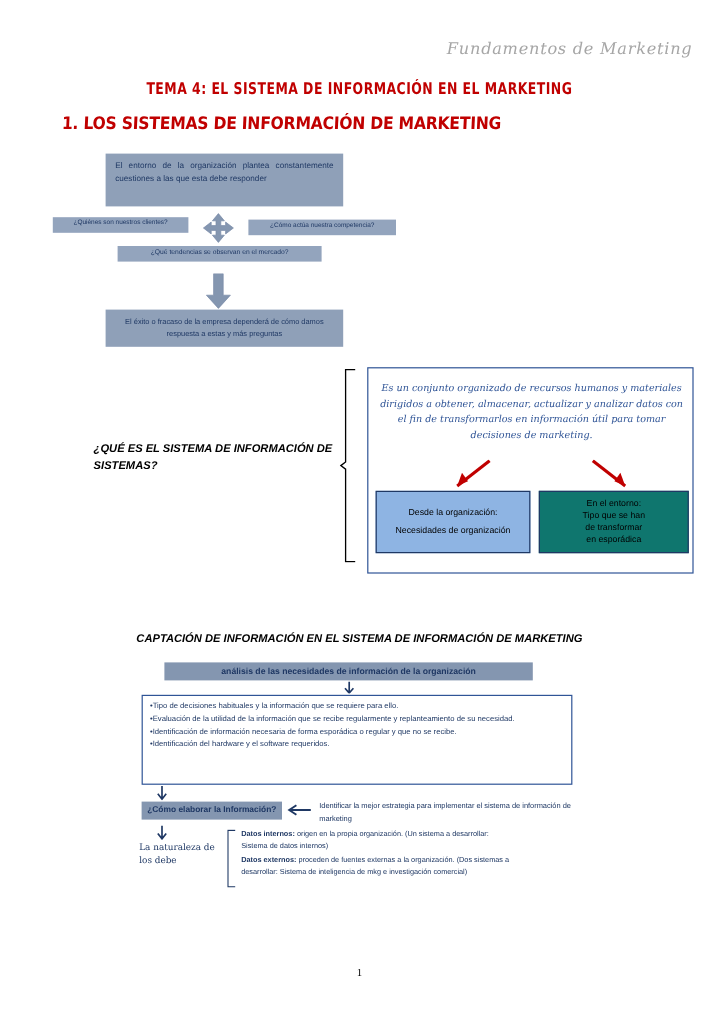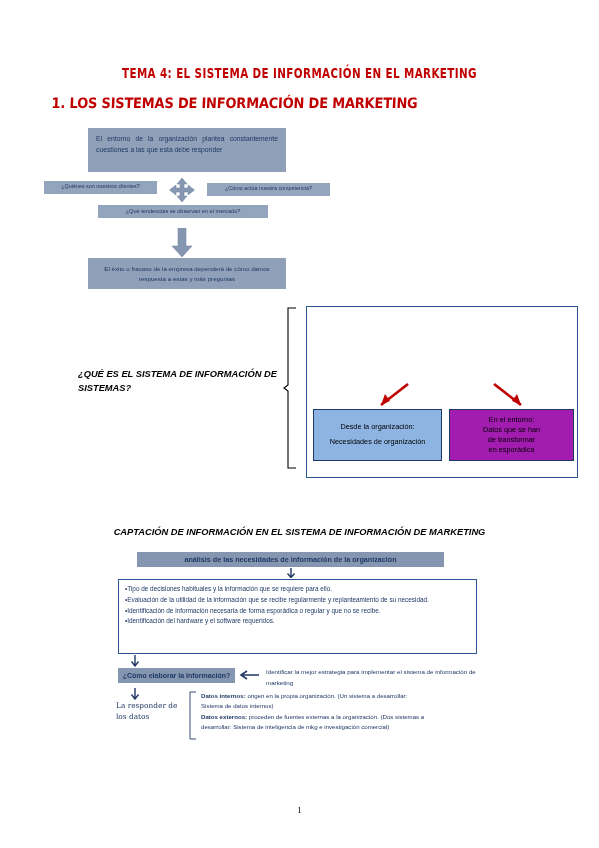--- a/index.html
+++ b/index.html
@@ -184,21 +184,21 @@
     display: flex;
     flex-direction: column;
     justify-content: center;
     padding: 2px;
   }
   #def-box-right {
     position: absolute;
     left: 449px; top: 409px;
     width: 125px; height: 52px;
     box-sizing: border-box;
-    background: #a21caf;
+    background: #0f766e;
     border: 1.1px solid #1f3864;
     color: #000;
     font-size: 7.3px;
     line-height: 1.35;
     text-align: center;
     display: flex;
     flex-direction: column;
     justify-content: center;
     padding: 2px;
   }
@@ -331,20 +331,21 @@
     font-family: "Liberation Serif", serif;
     font-size: 9px;
     color: #000;
   }
 </style>
 </head>
 <body>
 
 <div class="page">
 
+  <div class="course-title">Fundamentos de Marketing</div>
   <div class="tema-title">TEMA 4: EL SISTEMA DE INFORMACIÓN EN EL MARKETING</div>
   <div class="section1-title">1. LOS SISTEMAS DE INFORMACIÓN DE MARKETING</div>
 
   <div class="bbox" id="env-box">El entorno de la organización plantea constantemente cuestiones a las que esta debe responder</div>
 
   <div class="bbox" id="q-left">¿Quiénes son nuestros clientes?</div>
 
   <svg id="cross-arrow" viewBox="0 0 28 26">
     <path d="M14 1 L19 7 L16 7 L16 11 L20 11 L20 8 L26.5 13 L20 18 L20 15 L16 15 L16 19 L19 19 L14 25 L9 19 L12 19 L12 15 L8 15 L8 18 L1.5 13 L8 8 L8 11 L12 11 L12 7 L9 7 Z" fill="#8496b0" stroke="#7b8ca8" stroke-width="0.6"></path>
   </svg>
@@ -357,40 +358,41 @@
   </svg>
 
   <div class="bbox" id="success-box">El éxito o fracaso de la empresa dependerá de cómo damos respuesta a estas y más preguntas</div>
 
   <div id="sim-question">¿QUÉ ES EL SISTEMA DE INFORMACIÓN DE SISTEMAS?</div>
 
   <svg id="brace" viewBox="0 0 14 162">
     <path d="M13 1 L5 1 L5 78 L1 81 L5 84 L5 161 L13 161" fill="none" stroke="#000" stroke-width="1.1"></path>
   </svg>
 
+  <div id="definition">Es un conjunto organizado de recursos humanos y materiales dirigidos a obtener, almacenar, actualizar y analizar datos con el fin de transformarlos en información útil para tomar decisiones de marketing.</div>
 
   <svg id="def-arrow-left" viewBox="0 0 34 24">
     <path d="M30 1 L3 22" stroke="#c00000" stroke-width="2.6" fill="none"></path>
     <path d="M3 22 L12 18 L7 11 Z" fill="#c00000"></path>
   </svg>
   <svg id="def-arrow-right" viewBox="0 0 34 24">
     <path d="M4 1 L31 22" stroke="#c00000" stroke-width="2.6" fill="none"></path>
     <path d="M31 22 L22 18 L27 11 Z" fill="#c00000"></path>
   </svg>
 
   <div class="def-outline"></div>
 
   <div id="def-box-left">
     <div>Desde la organización:</div>
     <div>Necesidades de organización</div>
   </div>
 
   <div id="def-box-right">
     <div>En el entorno:</div>
-    <div>Datos que se han</div>
+    <div>Tipo que se han</div>
     <div>de transformar</div>
     <div>en esporádica</div>
   </div>
 
   <div id="analisis-box">análisis de las necesidades de información de la organización</div>
 
   <div id="captacion-title">CAPTACIÓN DE INFORMACIÓN EN EL SISTEMA DE INFORMACIÓN DE MARKETING</div>
 
   <svg id="arrow-down-2" viewBox="0 0 10 10">
     <path d="M5 0 L5 9 M1.5 5.5 L5 9.5 L8.5 5.5" stroke="#1f3864" stroke-width="1.4" fill="none"></path>
@@ -412,21 +414,21 @@
   <svg id="arrow-left-1" viewBox="0 0 22 10">
     <path d="M21 5 L4 5 M9 1 L3 5 L9 9" stroke="#1f3864" stroke-width="1.6" fill="none"></path>
   </svg>
 
   <div id="estrategia-text">Identificar la mejor estrategia para implementar el sistema de información de marketing</div>
 
   <svg id="arrow-down-4" viewBox="0 0 10 12">
     <path d="M5 0 L5 10 M1.5 6.5 L5 11 L8.5 6.5" stroke="#1f3864" stroke-width="1.4" fill="none"></path>
   </svg>
 
-  <div id="naturaleza-label">La responder de los datos</div>
+  <div id="naturaleza-label">La naturaleza de los debe</div>
 
   <svg id="big-bracket" viewBox="0 0 10 49">
     <path d="M8 1 L2 1 L2 48 L8 48" fill="none" stroke="#1f3864" stroke-width="0.9"></path>
   </svg>
 
   <div id="datos-internos">
     <span class="b">Datos internos:</span><span> origen en la propia organización. (Un sistema a desarrollar: Sistema de datos internos)</span>
   </div>
 
   <div id="datos-externos">

